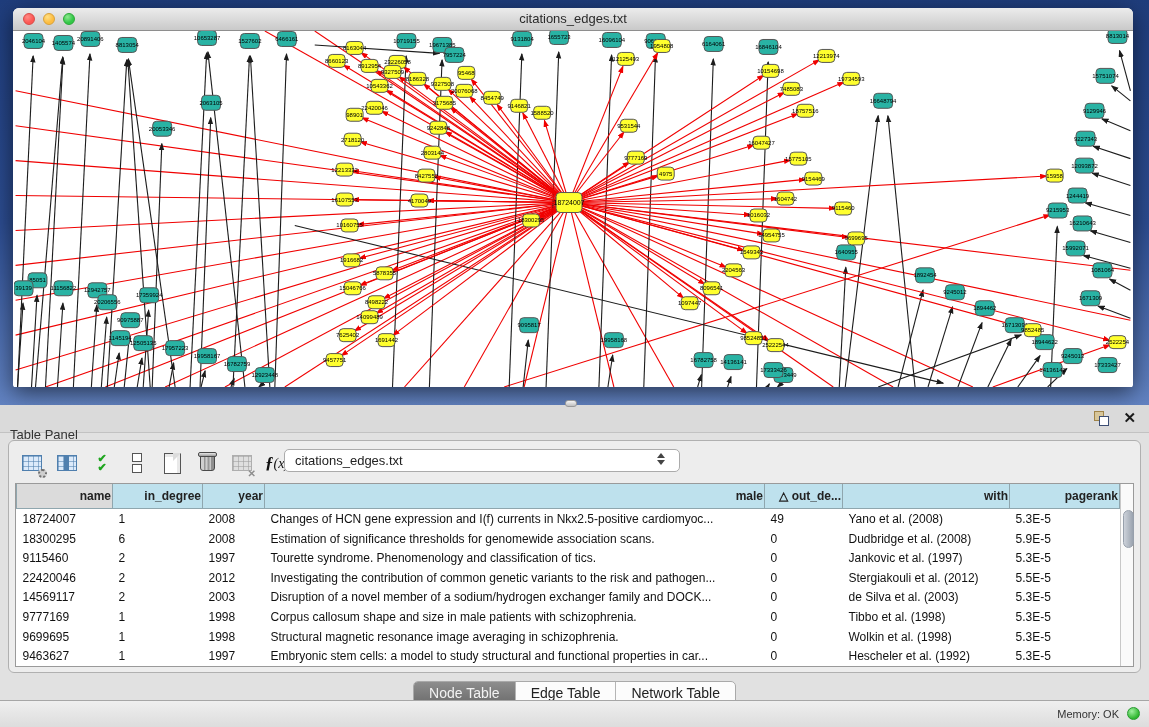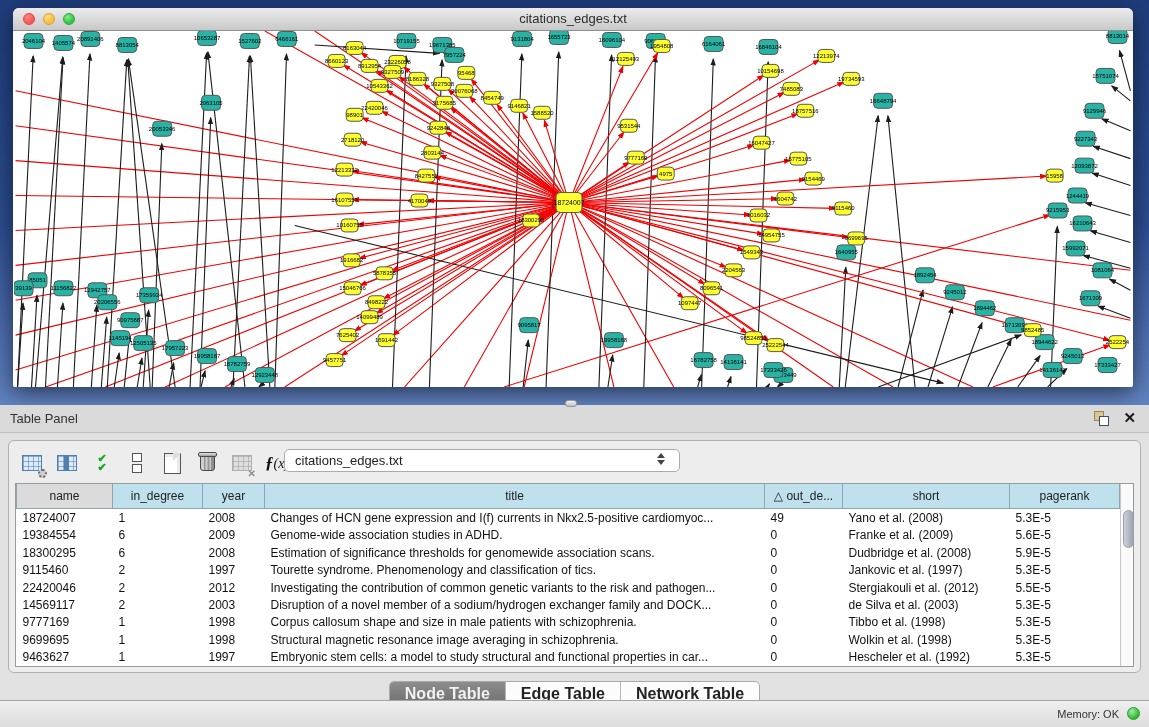--- a/index.html
+++ b/index.html
@@ -20,21 +20,21 @@
   .t-yellow{left:30px;background:radial-gradient(circle at 35% 30%,#ffe083,#fdbc40 60%);border:1px solid #d8a138;box-sizing:border-box;}
   .t-green{left:50px;background:radial-gradient(circle at 35% 30%,#8ee88f,#33c748 60%);border:1px solid #2aa835;box-sizing:border-box;}
   .title-text{position:absolute;left:0;right:0;top:3px;text-align:center;
               font-size:13px;color:#2b2b2b;}
   .net-canvas{position:relative;width:1118px;height:356px;margin:0 auto;background:#fff;overflow:hidden;}
   .net-canvas svg{display:block;}
 
   
   .table-panel{position:absolute;left:0;top:405px;width:1149px;height:322px;background:#e1e1e1;}
   .tp-header{position:relative;height:27px;background:#dadada;border-bottom:1px solid #c2c2c2;}
-  .tp-title{position:absolute;left:10px;top:6px;font-size:13px;color:#333;}
+  .tp-title{position:absolute;left:10px;top:22px;font-size:13px;color:#333;}
   .tp-grip{position:absolute;left:565px;top:-5px;width:12px;height:7px;border-radius:3px;
            background:linear-gradient(180deg,#f4f4f4,#bfbfbf);border:1px solid #999;box-sizing:border-box;}
   .tp-float{position:absolute;right:40px;top:6px;width:15px;height:15px;}
   .tp-float .sq1{position:absolute;left:0;top:0;width:8px;height:8px;border:1px solid #a08448;background:#d7c69a;}
   .tp-float .sq2{position:absolute;right:0;bottom:0;width:8px;height:8px;border:1px solid #3c4e74;background:#fff;}
   .tp-close{position:absolute;right:13px;top:4px;font-size:15px;font-weight:bold;color:#1a1a1a;cursor:default;}
 
   .inner-panel{position:absolute;left:8px;top:35px;width:1133px;height:233px;
                background:#ededed;border:1px solid #b0b0b0;border-radius:6px;box-sizing:border-box;}
   .toolbar{position:absolute;left:10px;top:6px;height:32px;display:flex;align-items:center;gap:9px;}
@@ -69,31 +69,31 @@
                 font-size:13px;color:#222;display:flex;align-items:center;padding-left:10px;}
   .table-select .stepper{position:absolute;right:14px;top:3px;display:flex;flex-direction:column;gap:2px;}
   .table-select .stepper i{width:0;height:0;border-left:4px solid transparent;border-right:4px solid transparent;display:block;}
   .table-select .stepper .up{border-bottom:5px solid #444;}
   .table-select .stepper .dn{border-top:5px solid #444;}
 
   .grid-wrap{position:absolute;left:6px;top:42px;width:1119px;height:184px;background:#fff;
              border:1px solid #9a9a9a;box-sizing:border-box;display:flex;}
   table.datatable{border-collapse:collapse;table-layout:fixed;width:1103px;font-size:12px;color:#111;}
   table.datatable th{height:22px;background:#bee1ed;border:1px solid #8fa6ae;border-top:none;
-                     font-weight:normal;text-align:center;font-size:12px;color:#222;overflow:hidden;white-space:nowrap;}
+                     font-weight:bold;text-align:right;font-size:12px;color:#222;overflow:hidden;white-space:nowrap;}
   table.datatable th:first-child{background:#dbdbdb;}
   table.datatable td{height:16px;padding:0 0 0 6px;overflow:hidden;white-space:nowrap;text-overflow:clip;}
   .vscroll{width:16px;background:#fafafa;border-left:1px solid #c8c8c8;position:relative;}
   .vthumb{position:absolute;left:2px;top:26px;width:11px;height:38px;border-radius:6px;
           background:linear-gradient(90deg,#cdd2da,#9aa3af);border:1px solid #97a0ac;box-sizing:border-box;}
 
   .tabs-row{position:absolute;left:0;top:276px;width:100%;display:flex;justify-content:center;}
   .seg{display:flex;border:1px solid #a9a9a9;border-radius:5px;overflow:hidden;background:#fcfcfc;
        box-shadow:0 1px 0 rgba(255,255,255,.7);}
-  .seg .tab{padding:3px 15px;font-size:16px;color:#222;border-right:1px solid #b5b5b5;cursor:default;font-weight:bold;}
+  .seg .tab{padding:3px 15px;font-size:14px;color:#222;border-right:1px solid #b5b5b5;cursor:default;}
   .seg .tab:last-child{border-right:none;}
   .seg .tab.sel{background:linear-gradient(180deg,#8d8d8d,#6d6d6d);color:#f2f2f2;}
 
   .statusbar{position:absolute;left:0;top:700px;width:1149px;height:27px;
              border-top:1px solid #a6a6a6;background:linear-gradient(180deg,#efefef,#dcdcdc);}
   .mem{position:absolute;right:30px;top:7px;font-size:11px;color:#333;}
   .led{position:absolute;right:9px;top:6px;width:13px;height:13px;border-radius:50%;
        background:radial-gradient(circle at 35% 30%,#9ff09f,#2eb62e 70%);border:1px solid #26992e;box-sizing:border-box;}
 </style>
 </head>
@@ -578,44 +578,35 @@
             <col style="width: 500px;">
             <col style="width: 78px;">
             <col style="width: 167px;">
             <col style="width: 110px;">
           </colgroup>
         <thead>
             <tr id="head-row">
               <th>name</th>
               <th>in_degree</th>
               <th>year</th>
-              <th>title</th>
+              <th>male</th>
               <th>△ out_de...</th>
-              <th>short</th>
+              <th>with</th>
               <th>pagerank</th>
             </tr>
           </thead>
         <tbody id="body-rows">
             <tr>
               <td>18724007</td>
               <td>1</td>
               <td>2008</td>
               <td>Changes of HCN gene expression and I(f) currents in Nkx2.5-positive cardiomyoc...</td>
               <td>49</td>
               <td>Yano et al. (2008)</td>
               <td>5.3E-5</td>
-            </tr>
-            <tr>
-              <td>19384554</td>
-              <td>6</td>
-              <td>2009</td>
-              <td>Genome-wide association studies in ADHD.</td>
-              <td>0</td>
-              <td>Franke et al. (2009)</td>
-              <td>5.6E-5</td>
             </tr>
             <tr>
               <td>18300295</td>
               <td>6</td>
               <td>2008</td>
               <td>Estimation of significance thresholds for genomewide association scans.</td>
               <td>0</td>
               <td>Dudbridge et al. (2008)</td>
               <td>5.9E-5</td>
             </tr>

